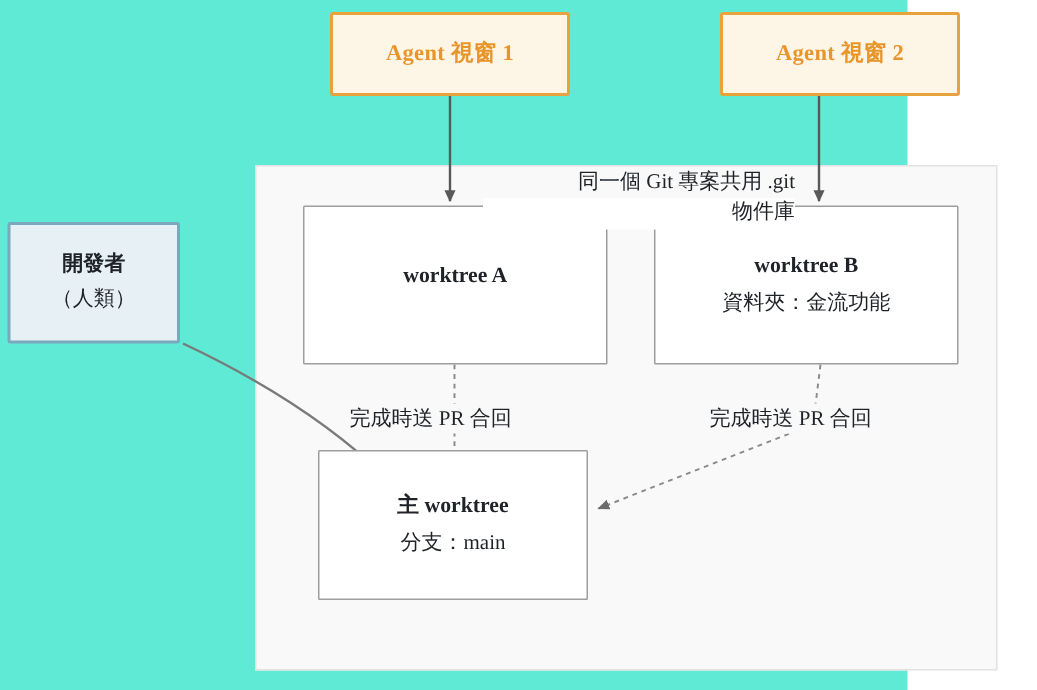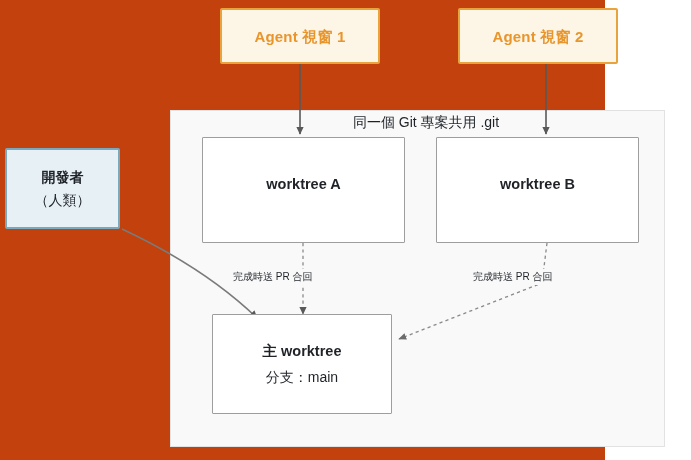--- a/index.html
+++ b/index.html
@@ -10,21 +10,22 @@
     width: 691px;
     height: 460px;
     background: #ffffff;
     font-family: "Liberation Sans", "DejaVu Sans", sans-serif;
     overflow: hidden;
   }
   #canvas {
     position: relative;
     width: 605px;
     height: 460px;
-    background: #c2410c;
+    background: #5eead4;
+    font-family: Liberation Serif, serif;
   }
 
   
   #connectors {
     position: absolute;
     left: 0;
     top: 0;
     width: 691px;
     height: 460px;
     pointer-events: none;
@@ -104,29 +105,29 @@
 
   
   .label {
     position: absolute;
     color: #1f2328;
     font-size: 14px;
     white-space: nowrap;
     line-height: 1.45;
   }
   .label-shared {
-    text-align: center;
+    text-align: right;
     z-index: 5;
   }
   .label-shared .l1 { display: block; }
   .label-shared .l2 { display: block; background: #ffffff; }
   .edge-label {
     position: absolute;
     color: #1f2328;
-    font-size: 10px;
+    font-size: 14px;
     white-space: nowrap;
     background: #f9f9f9;
     padding: 1px 2px;
     z-index: 5;
   }
 </style>
 </head>
 <body>
 
 <div id="canvas">
@@ -161,43 +162,45 @@
 
     <g>
       <path d="M122,229 Q205,268 257,318" fill="none" stroke="#7a7a7a" stroke-width="1.6" marker-end="url(#arrowSolid)"></path>
     </g>
   </svg>
 
   <div class="node agent-box" style="left:220px; top:8px; width:160px; height:56px;">
     <span class="node-title">Agent 視窗 1</span>
   </div>
 
-  <div class="node agent-box" style="left:458px; top:8px; width:160px; height:56px;">
+  <div class="node agent-box" style="left:480px; top:8px; width:160px; height:56px;">
     <span class="node-title">Agent 視窗 2</span>
   </div>
 
   <div class="node dev-box" style="left:5px; top:148px; width:115px; height:81px;">
     <span class="node-title">開發者</span>
     <span class="node-sub">（人類）</span>
   </div>
 
   <div class="label label-shared" style="left:322px; top:112px; width:208px;">
     <span class="l1">同一個 Git 專案共用 .git</span>
+    <span class="l2">物件庫</span>
   </div>
 
   <div class="node worktree-box" style="left:202px; top:137px; width:203px; height:106px;text-align:right;">
     <span class="node-title">worktree A</span>
   </div>
 
   <div class="node worktree-box" style="left:436px; top:137px; width:203px; height:106px;">
     <span class="node-title">worktree B</span>
+    <span class="node-line">資料夾：金流功能</span>
   </div>
 
   <div class="edge-label" style="left:231px; top:269px;">完成時送 PR 合回</div>
 
   <div class="edge-label" style="left:471px; top:269px;">完成時送 PR 合回</div>
 
-  <div class="node worktree-box" style="left:212px; top:314px; width:180px; height:100px;">
+  <div class="node worktree-box" style="left:212px; top:300px; width:180px; height:100px;">
     <span class="node-title">主 worktree</span>
     <span class="node-line">分支：main</span>
   </div>
 
 </div>
 
 </body></html>

